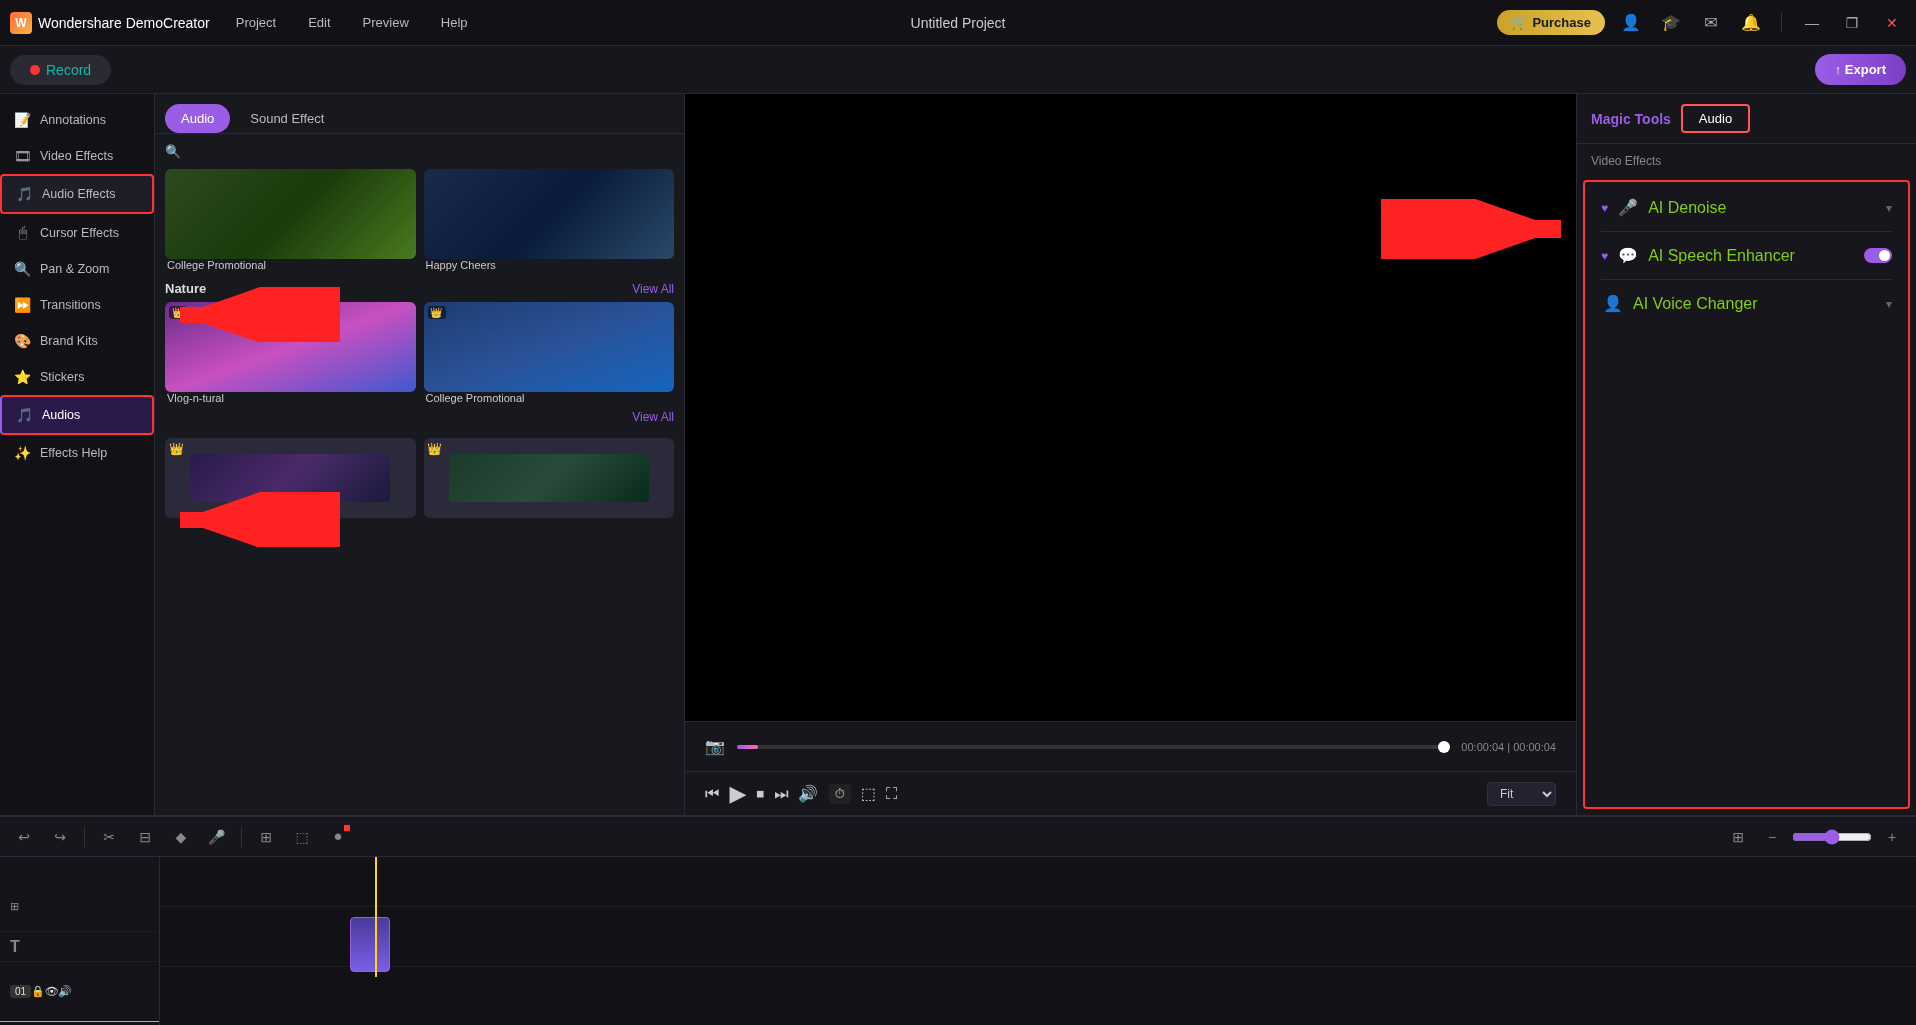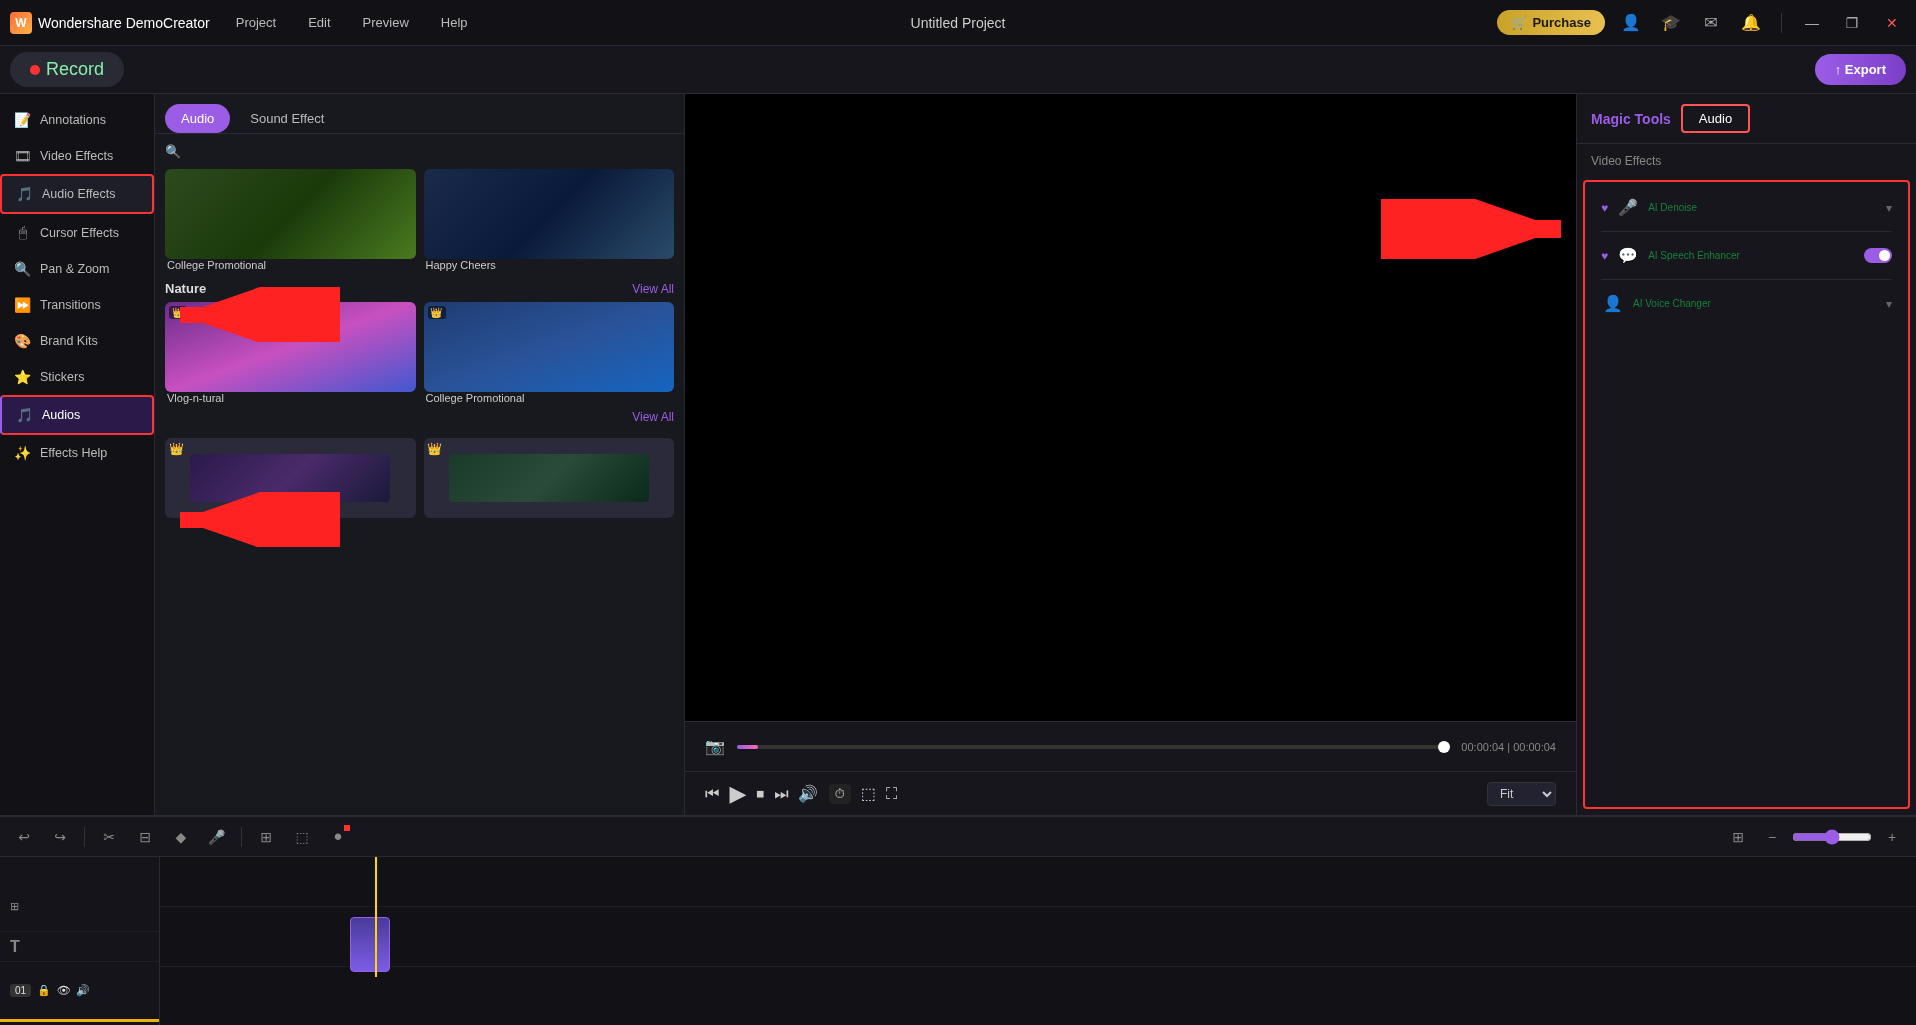--- a/index.html
+++ b/index.html
@@ -15,21 +15,21 @@
     .project-title { position: absolute; left: 50%; transform: translateX(-50%); color: #ccc; font-size: 14px; }
     .topbar-right { display: flex; align-items: center; gap: 12px; margin-left: auto; }
     .purchase-btn { background: linear-gradient(90deg, #c9a227, #e8c050); color: #1a1a1f; font-size: 13px; font-weight: 600; padding: 5px 14px; border-radius: 16px; cursor: pointer; display: flex; align-items: center; gap: 5px; border: none; }
     .topbar-icon { width: 28px; height: 28px; display: flex; align-items: center; justify-content: center; color: #aaa; cursor: pointer; font-size: 16px; }
     .topbar-divider { width: 1px; height: 20px; background: #333; margin: 0 4px; }
     .win-btn { width: 28px; height: 28px; display: flex; align-items: center; justify-content: center; color: #aaa; cursor: pointer; font-size: 14px; }
     .win-close { color: #ff5555; }
 
     
     .toolbar { display: flex; align-items: center; background: #16161c; height: 48px; padding: 0 10px; border-bottom: 1px solid #2a2a35; }
-    .record-btn { background: #2a2a35; color: #86efac; font-size: 18px; font-weight: 500; padding: 7px 20px; border-radius: 20px; cursor: pointer; display: flex; align-items: center; gap: 6px; border: none; }
+    .record-btn { background: #2a2a35; color: #14b8a6; font-size: 14px; font-weight: 500; padding: 7px 20px; border-radius: 20px; cursor: pointer; display: flex; align-items: center; gap: 6px; border: none; }
     .record-dot { width: 10px; height: 10px; background: #ff3333; border-radius: 50%; }
     .export-btn { margin-left: auto; background: linear-gradient(90deg, #9b5de5, #7b3fc7); color: #fff; font-size: 13px; font-weight: 600; padding: 8px 20px; border-radius: 20px; cursor: pointer; border: none; display: flex; align-items: center; gap: 6px; }
 
     
     .main-layout { display: flex; height: calc(1025px - 46px - 48px - 210px); }
 
     
     .sidebar { width: 155px; background: #111116; border-right: 1px solid #2a2a35; padding: 8px 0; flex-shrink: 0; }
     .sidebar-item { display: flex; align-items: center; gap: 8px; padding: 10px 14px; cursor: pointer; color: #bbb; font-size: 12.5px; }
     .sidebar-item.active { background: #1e1e28; color: #fff; border-left: 2px solid #9b5de5; }
@@ -60,21 +60,21 @@
 
     
     .right-panel { width: 340px; background: #16161c; border-left: 1px solid #2a2a35; display: flex; flex-direction: column; }
     .right-panel-tabs { display: flex; align-items: center; padding: 10px 14px; gap: 10px; border-bottom: 1px solid #2a2a35; }
     .magic-tools-label { color: #9b5de5; font-size: 14px; font-weight: 600; cursor: pointer; }
     .audio-tab { background: transparent; border: 2px solid #ff5555; color: #fff; padding: 5px 16px; border-radius: 4px; font-size: 13px; cursor: pointer; }
     .right-section-title { color: #888; font-size: 12px; padding: 10px 14px 6px; }
     .right-panel-content { flex: 1; padding: 6px 10px; border: 2px solid #ff3333; margin: 6px; border-radius: 4px; }
     .effect-row { display: flex; align-items: center; padding: 10px 6px; gap: 8px; cursor: pointer; }
     .effect-icon { font-size: 16px; width: 24px; text-align: center; }
-    .effect-name { flex: 1; font-size: 10px; color: #15803d; }
+    .effect-name { flex: 1; font-size: 16px; color: #84cc16; }
     .effect-expand { color: #666; font-size: 12px; }
     .heart-icon { color: #9b5de5; font-size: 12px; }
     .toggle-on { width: 28px; height: 15px; background: #9b5de5; border-radius: 8px; position: relative; }
     .toggle-on::after { content: ''; position: absolute; right: 2px; top: 2px; width: 11px; height: 11px; background: #fff; border-radius: 50%; }
     .divider { height: 1px; background: #2a2a35; margin: 4px 6px; }
 
     
     .timeline-section { height: 210px; background: #111116; border-top: 2px solid #2a2a35; }
     .timeline-toolbar { display: flex; align-items: center; height: 40px; padding: 0 10px; gap: 8px; border-bottom: 1px solid #2a2a35; background: #16161c; }
     .tl-btn { width: 28px; height: 28px; display: flex; align-items: center; justify-content: center; color: #888; cursor: pointer; font-size: 14px; border-radius: 4px; }
@@ -375,21 +375,21 @@
 
   <div class="timeline-body">
     <div class="tl-left-panel">
       <div style="height:25px;"></div>
       <div class="tl-track-label">
         <span style="cursor:pointer;">⊞</span>
       </div>
       <div style="height:30px; display:flex; align-items:center; padding:0 10px; gap:6px; border-bottom:1px solid #1e1e28; font-size:11px; color:#888;">
         <span style="font-size:16px;font-weight:bold;">T</span>
       </div>
-      <div style="height:60px; display:flex; align-items:center; padding:0 10px; gap:6px; border-bottom:3px solid #eab308; font-size:11px;">
+      <div style="height:60px; display:flex; align-items:center; padding:0 10px; gap:0; border-bottom:1px solid #eab308; font-size:11px;">
         <span style="background:#333;padding:1px 5px;border-radius:3px;font-size:10px;">01</span>
         <span>🔒</span>
         <span>👁</span>
         <span>🔊</span>
       </div>
     </div>
 
     <div class="tl-main">
 
 

